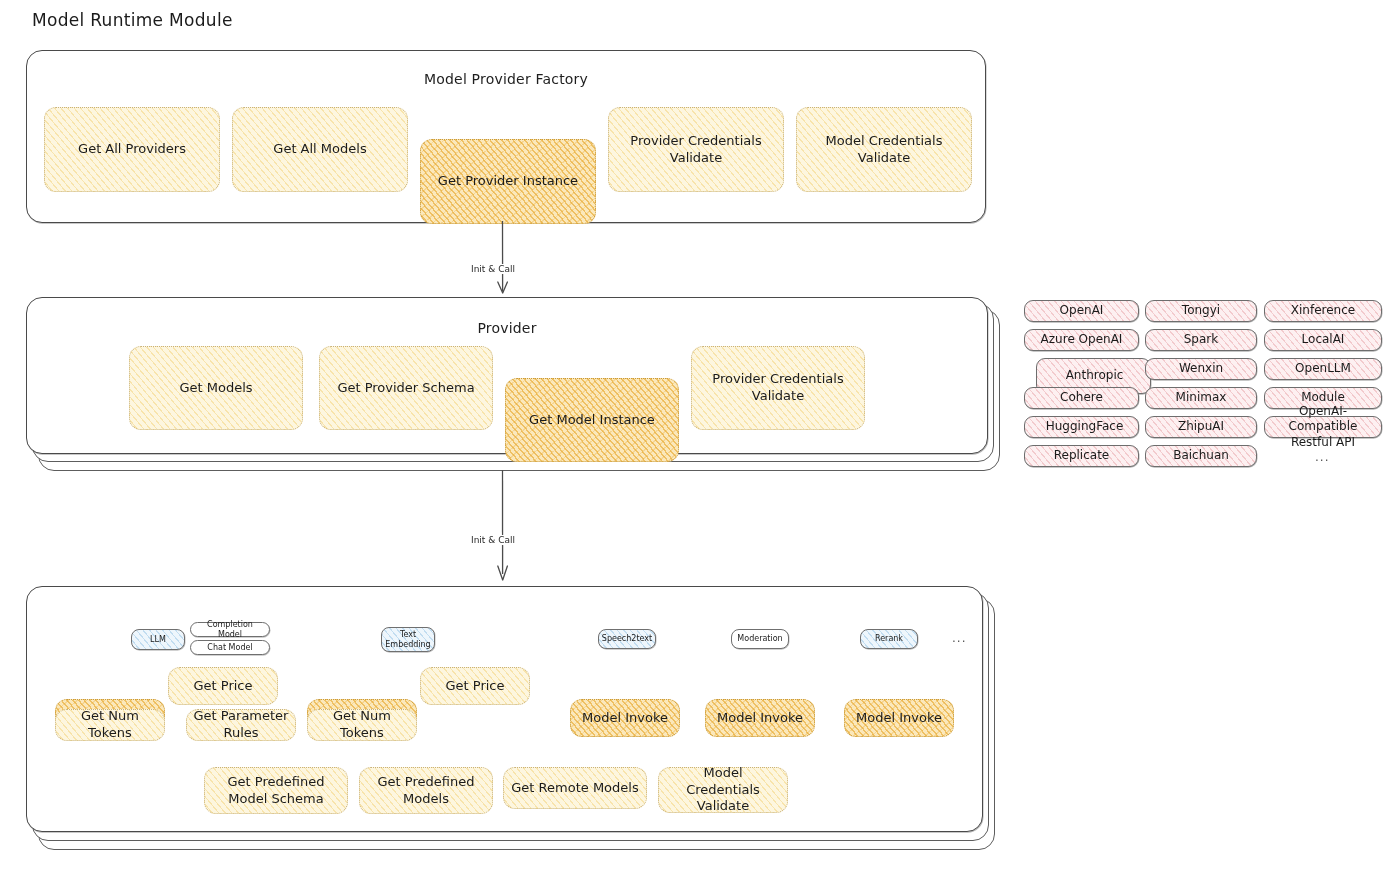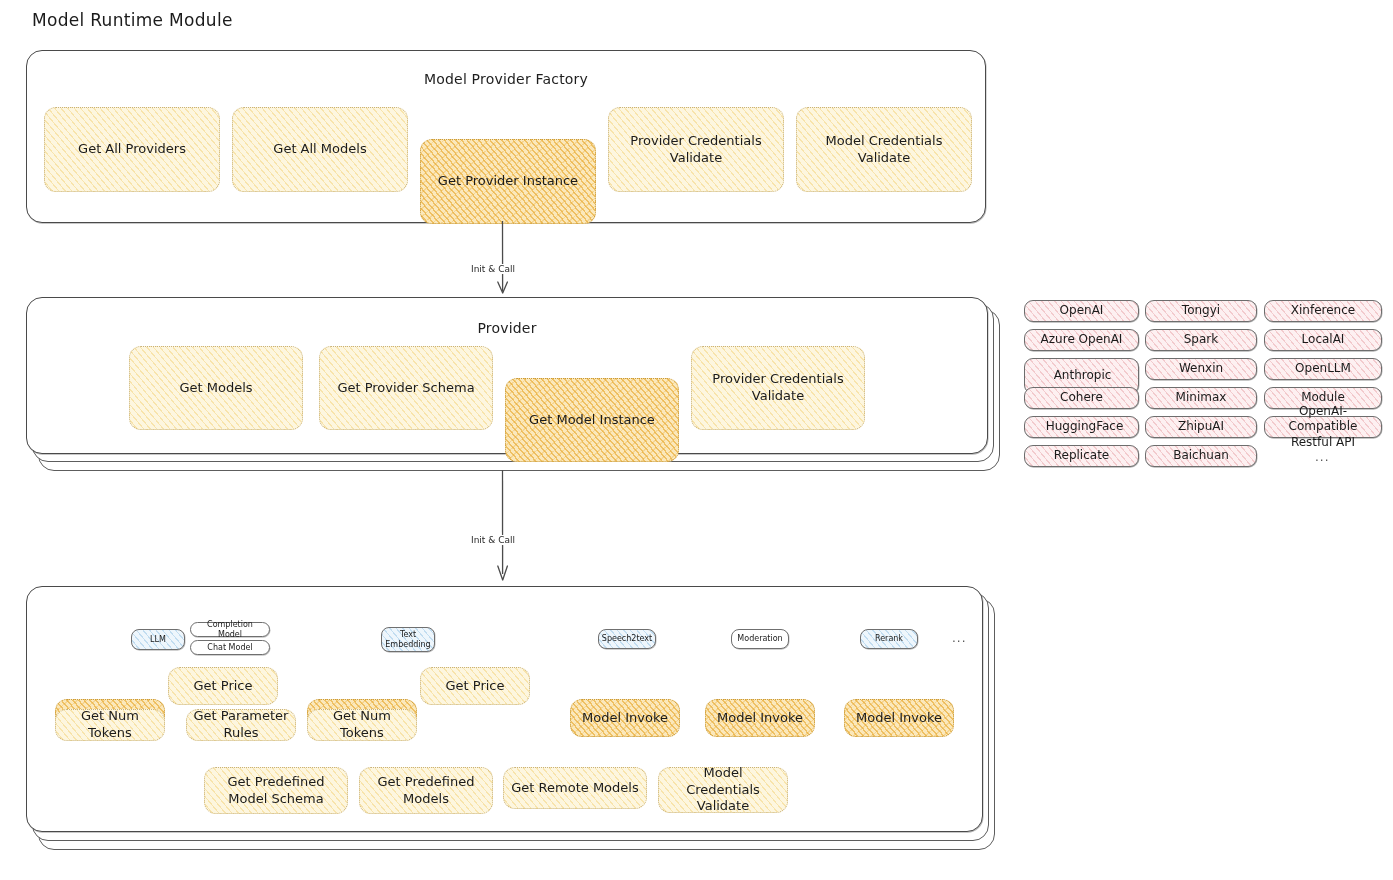--- a/index.html
+++ b/index.html
@@ -192,21 +192,21 @@
 
   <div class="chip chip-orange" style="left:478px; top:48px; width:174px; height:84px;">Get Model Instance</div>
 
   <div class="chip chip-yellow" style="left:664px; top:48px; width:174px; height:84px;">Provider Credentials Validate</div>
 </div>
 
 <div style="position:absolute; left:1024px; top:300px; width:358px; height:175px;">
 
   <div class="chip chip-pink" style="left:0px;   top:0px;   width:115px; height:22px;">OpenAI</div>
   <div class="chip chip-pink" style="left:0px;   top:29px;  width:115px; height:22px;">Azure OpenAI</div>
-  <div class="chip chip-pink" style="left:0px;   top:58px;  width:115px; height:36px;padding-left:8px;">Anthropic</div>
+  <div class="chip chip-pink" style="left:12px;   top:58px;  width:115px; height:36px;padding-left:8px;">Anthropic</div>
   <div class="chip chip-pink" style="left:0px;   top:87px;  width:115px; height:22px;">Cohere</div>
   <div class="chip chip-pink" style="left:0px;   top:116px; width:115px; height:22px;padding-left:12px;">HuggingFace</div>
   <div class="chip chip-pink" style="left:0px;   top:145px; width:115px; height:22px;">Replicate</div>
 
   <div class="chip chip-pink" style="left:121px; top:0px;   width:112px; height:22px;">Tongyi</div>
   <div class="chip chip-pink" style="left:121px; top:29px;  width:112px; height:22px;">Spark</div>
   <div class="chip chip-pink" style="left:121px; top:58px;  width:112px; height:22px;">Wenxin</div>
   <div class="chip chip-pink" style="left:121px; top:87px;  width:112px; height:22px;">Minimax</div>
   <div class="chip chip-pink" style="left:121px; top:116px; width:112px; height:22px;">ZhipuAI</div>
   <div class="chip chip-pink" style="left:121px; top:145px; width:112px; height:22px;">Baichuan</div>

